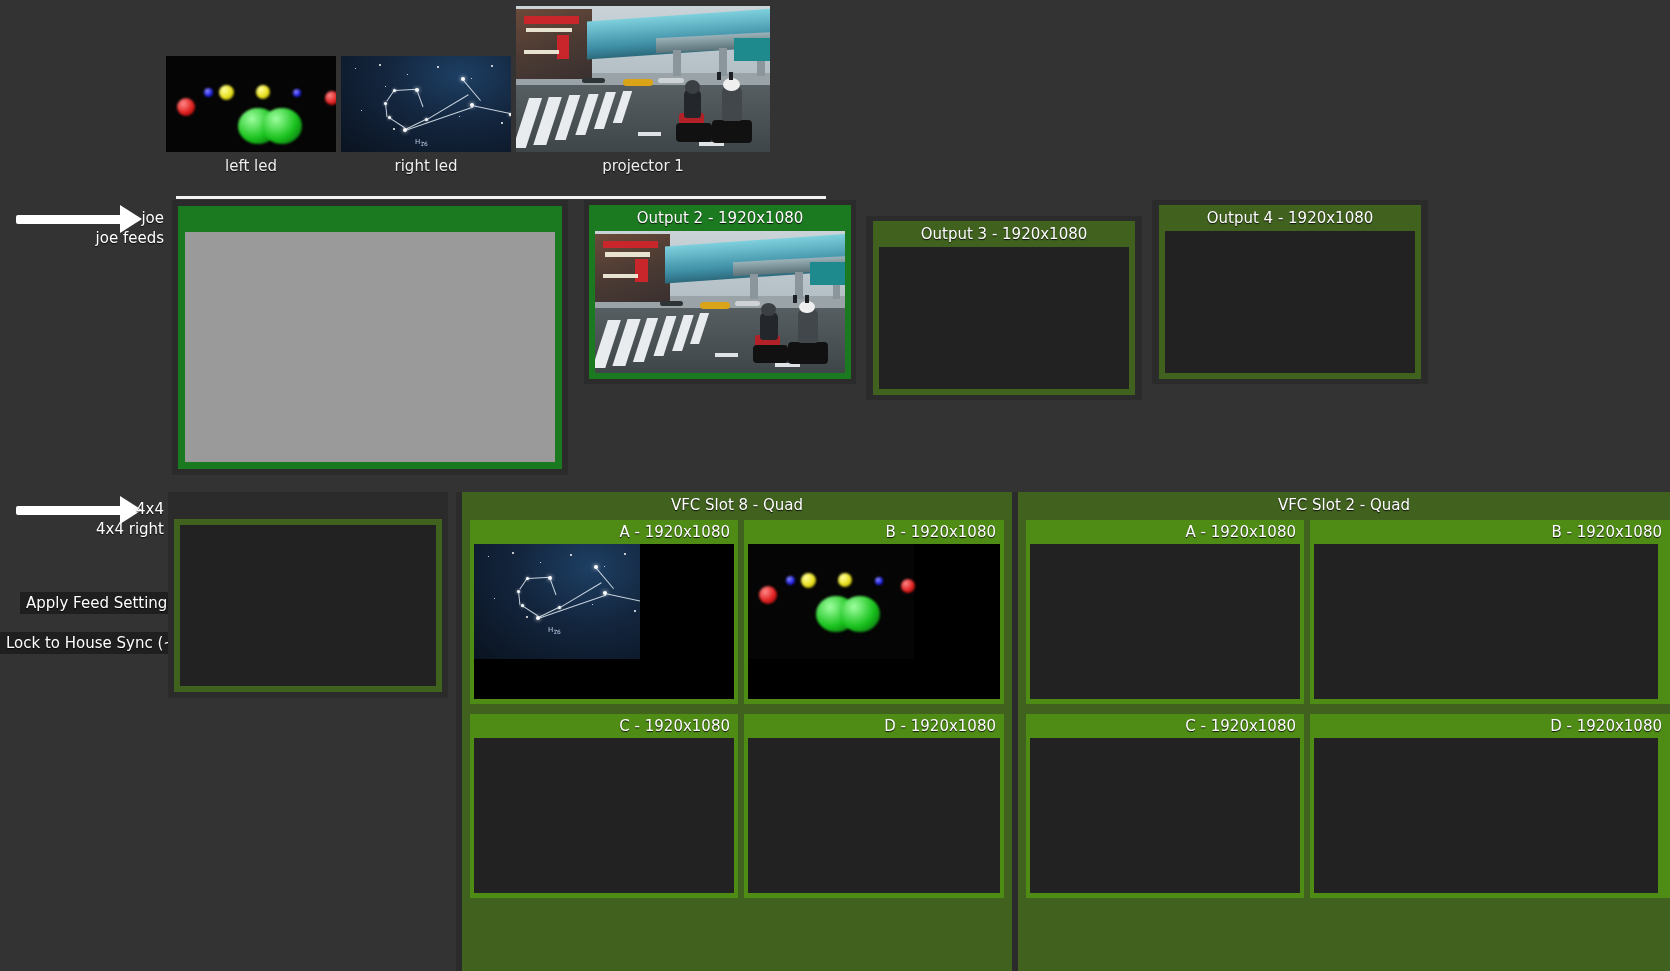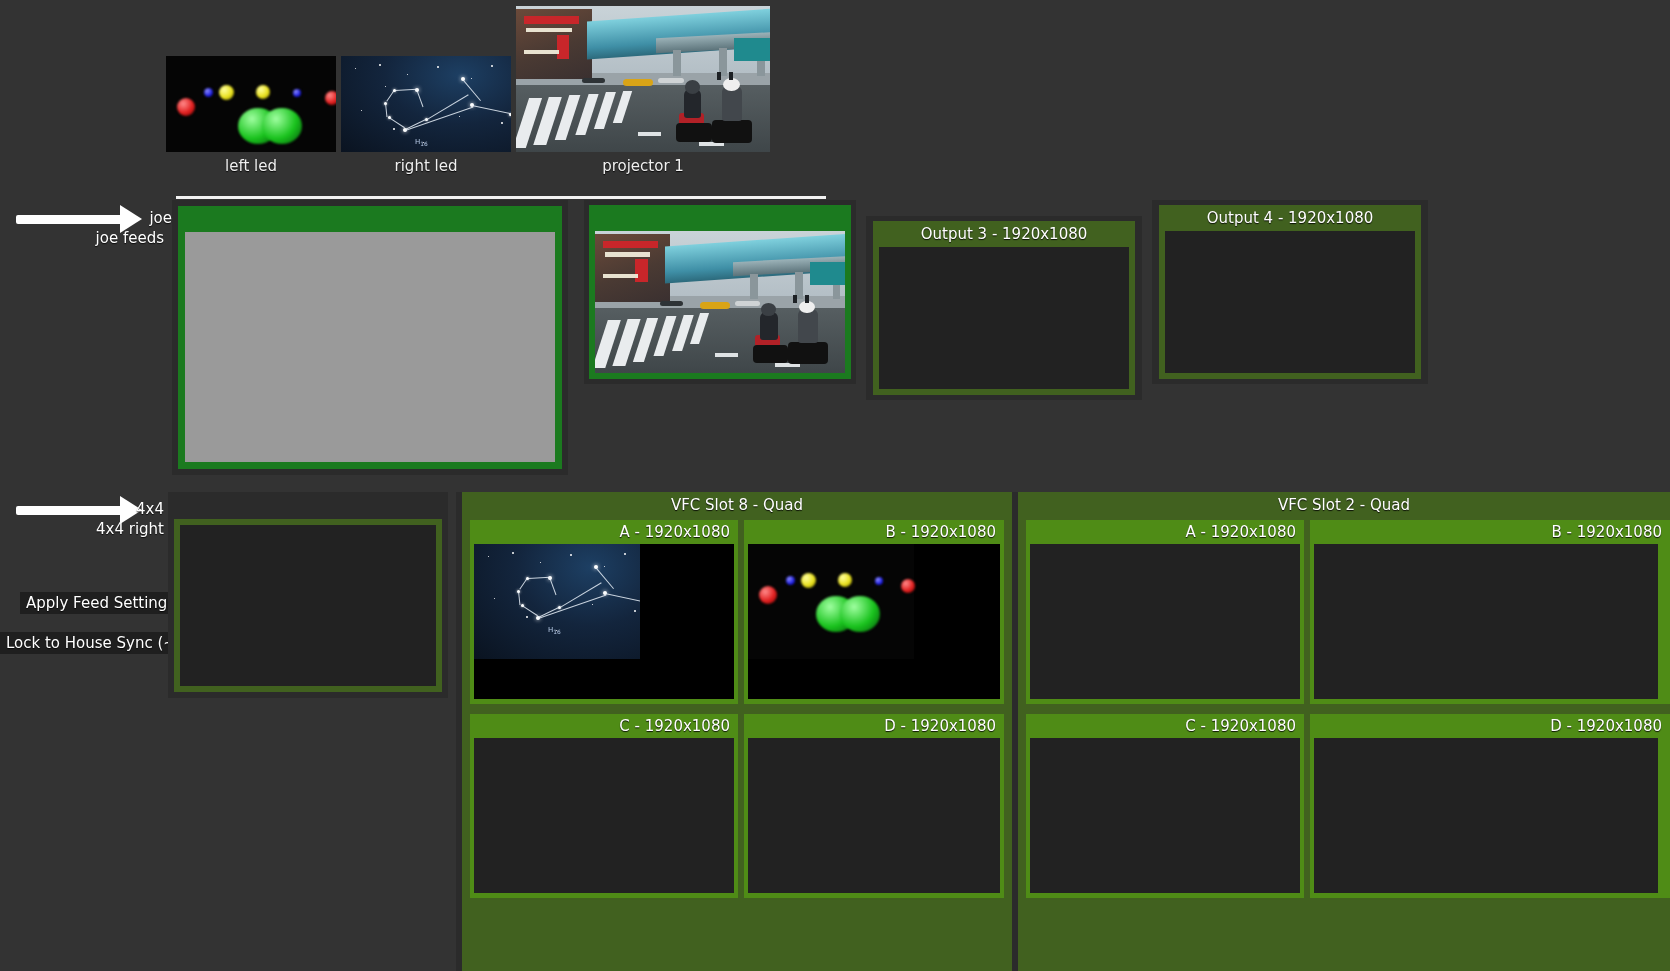--- a/index.html
+++ b/index.html
@@ -199,21 +199,21 @@
 
   <div id="source-underline"></div>
 </div>
 
 <div class="arrow-row" style="left:16px;top:205px;width:140px;height:32px;">
   <div class="arrow" style="left:0;top:0;width:130px;height:28px;">
     <div class="shaft" style="left:0;top:10px;width:108px;height:9px;"></div>
     <div class="head" style="left:104px;top:0;"></div>
   </div>
 </div>
-<div class="side-label" style="left:0px;top:209px;width:164px;padding-left:8px;">joe</div>
+<div class="side-label" style="left:0px;top:209px;width:164px;">joe</div>
 <div class="side-label" style="left:0px;top:229px;width:164px;">joe feeds</div>
 
 <div class="arrow-row" style="left:16px;top:496px;width:140px;height:32px;">
   <div class="arrow" style="left:0;top:0;width:130px;height:28px;">
     <div class="shaft" style="left:0;top:10px;width:108px;height:9px;"></div>
     <div class="head" style="left:104px;top:0;"></div>
   </div>
 </div>
 <div class="side-label" style="left:0px;top:500px;width:164px;">4x4</div>
 <div class="side-label" style="left:0px;top:520px;width:164px;">4x4 right</div>
@@ -222,20 +222,21 @@
 <div class="side-btn" style="left:0px;top:632px;width:170px;">Lock to House Sync (~)</div>
 
 <div class="panel" style="left:172px;top:200px;width:396px;height:275px;">
   <div class="frame" style="left:6px;top:6px;width:384px;height:263px;background:#1b7a1f;">
     <div class="screen" style="left:7px;top:26px;width:370px;height:230px;background:#9a9a9a;"></div>
   </div>
 </div>
 
 <div class="panel" style="left:584px;top:200px;width:272px;height:184px;">
   <div class="frame" style="left:5px;top:5px;width:262px;height:174px;background:#1b7a1f;">
+    <div class="title" style="height:26px;line-height:26px;text-align:center;">Output 2 - 1920x1080</div>
     <div class="screen" style="left:6px;top:26px;width:250px;height:142px;background:#000;">
       <div class="city">
         <div class="sky"></div>
         <div class="bldL"></div>
         <div class="sign" style="left:3%;top:7%;width:22%;height:5%;"></div>
         <div class="sign2" style="left:4%;top:15%;width:18%;height:3%;"></div>
         <div class="sign" style="left:16%;top:20%;width:5%;height:16%;"></div>
         <div class="sign2" style="left:3%;top:30%;width:14%;height:3%;"></div>
         <div class="flyover"></div>
         <div class="flyover2"></div>

